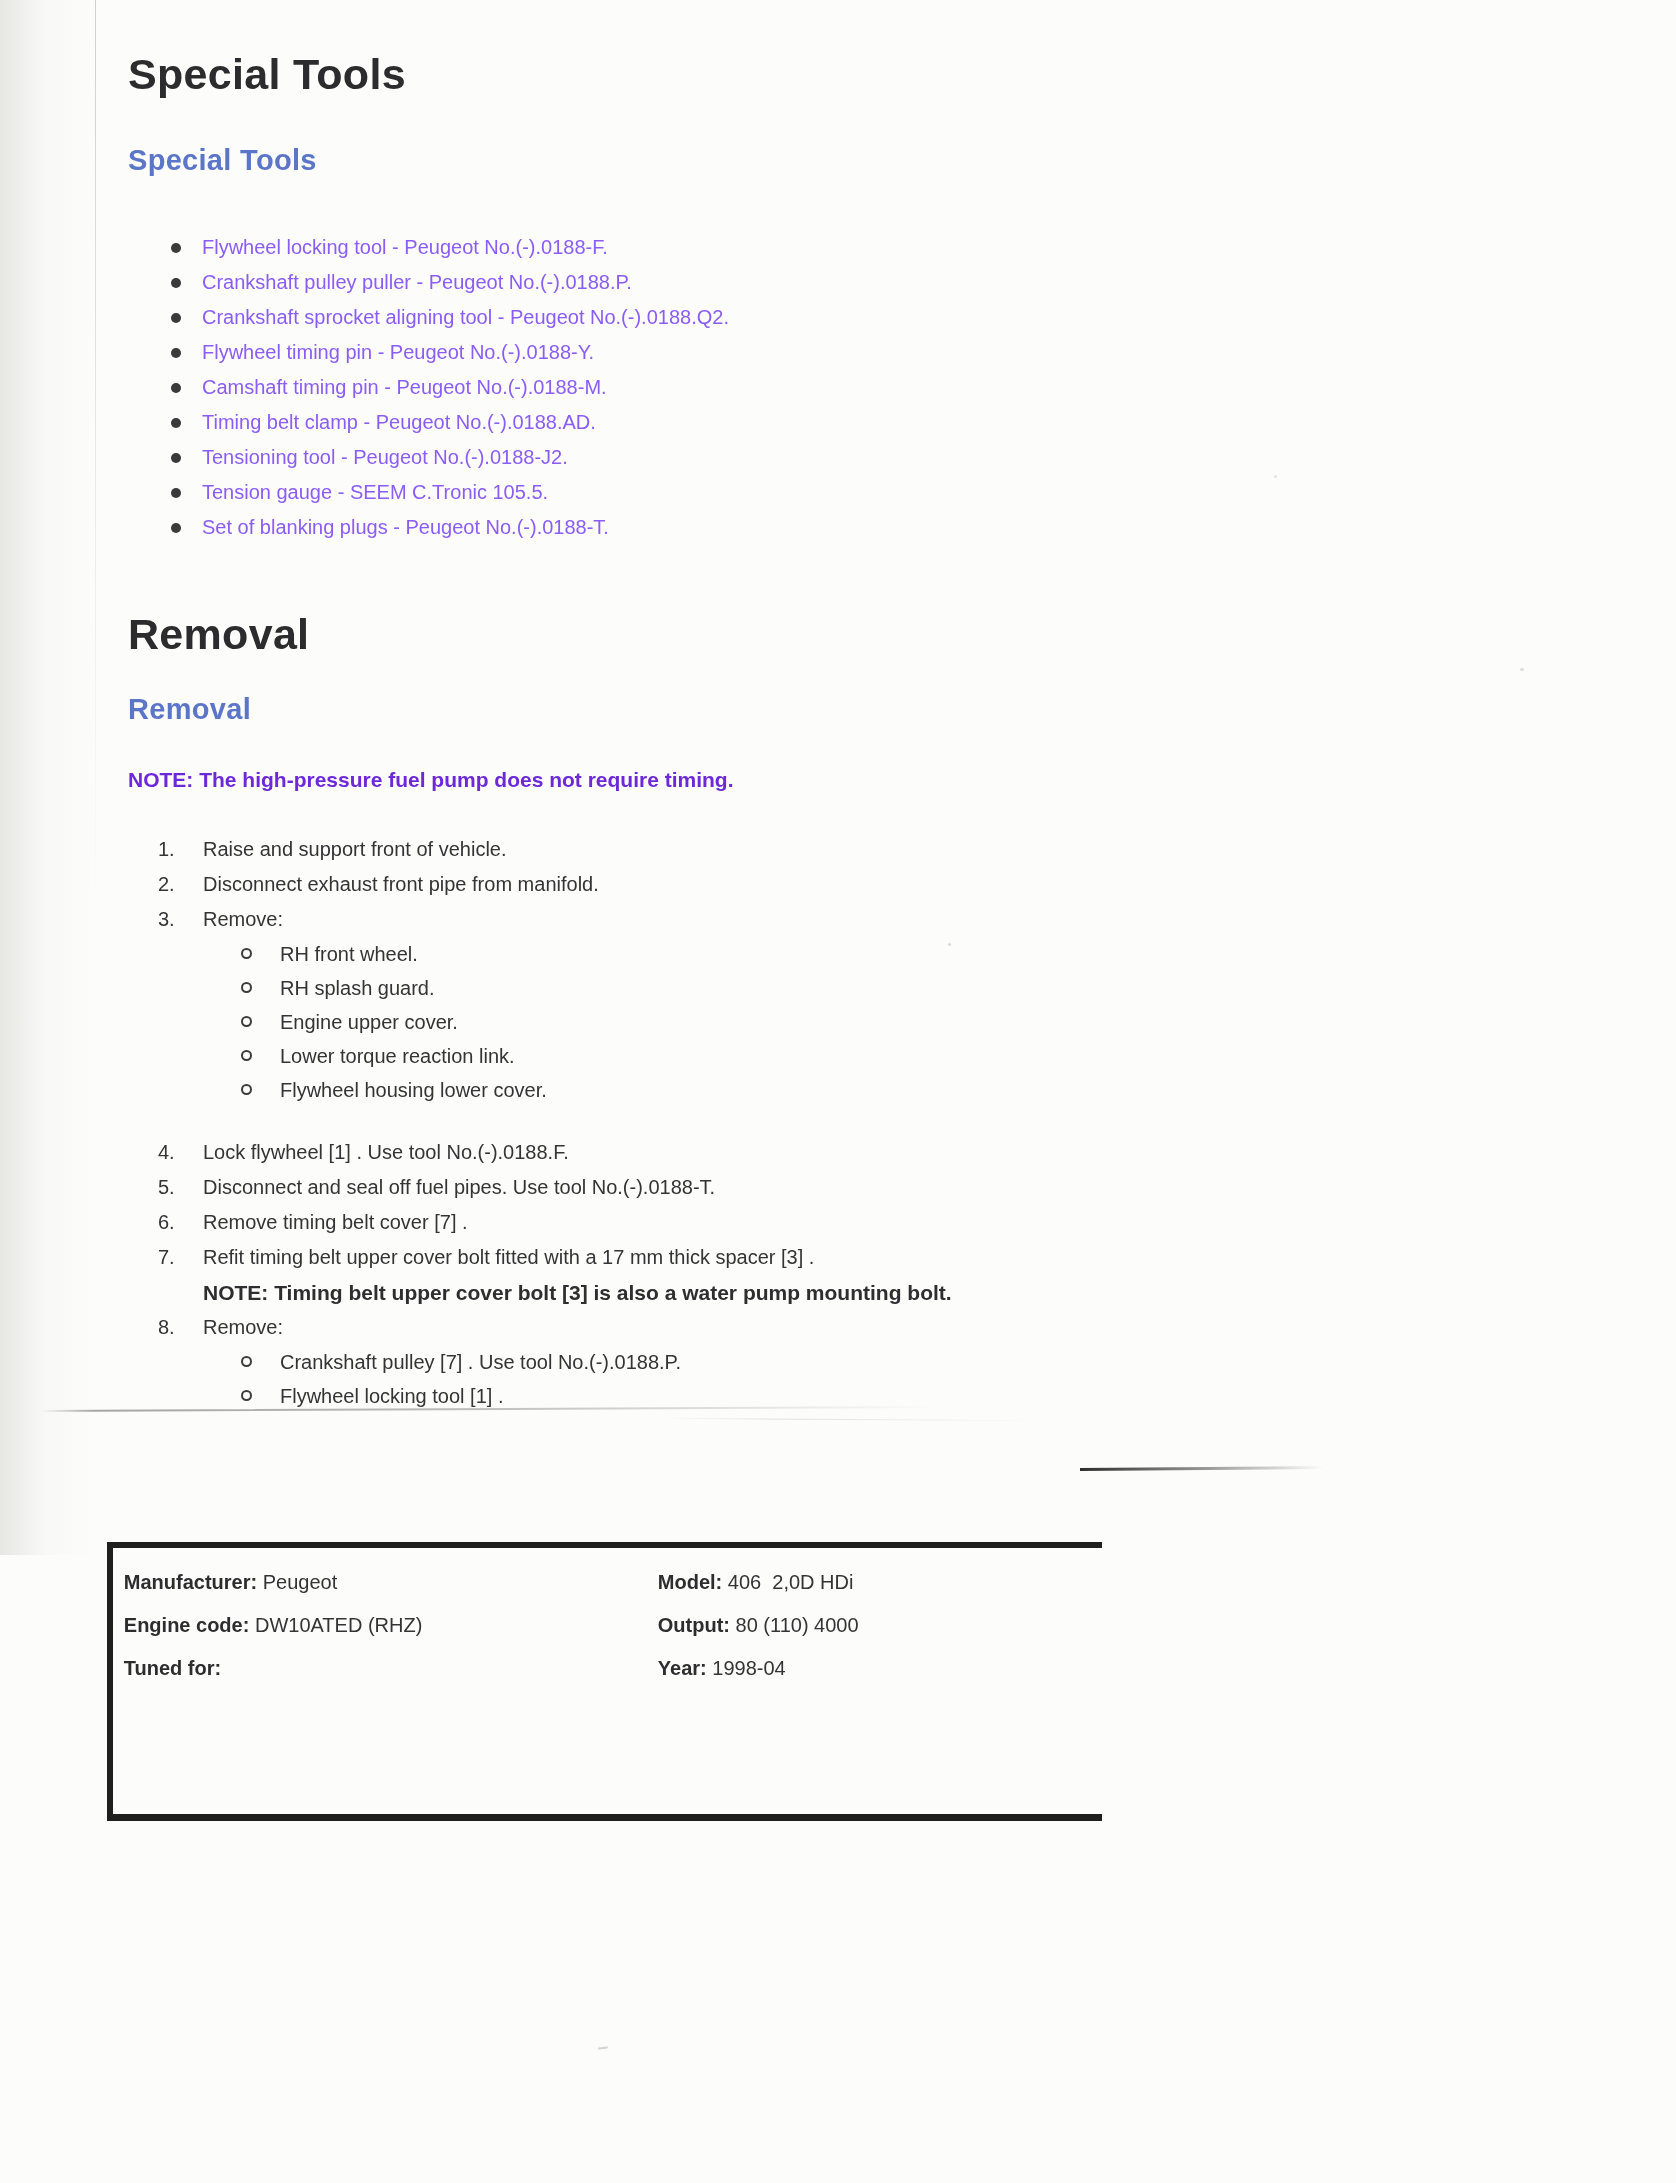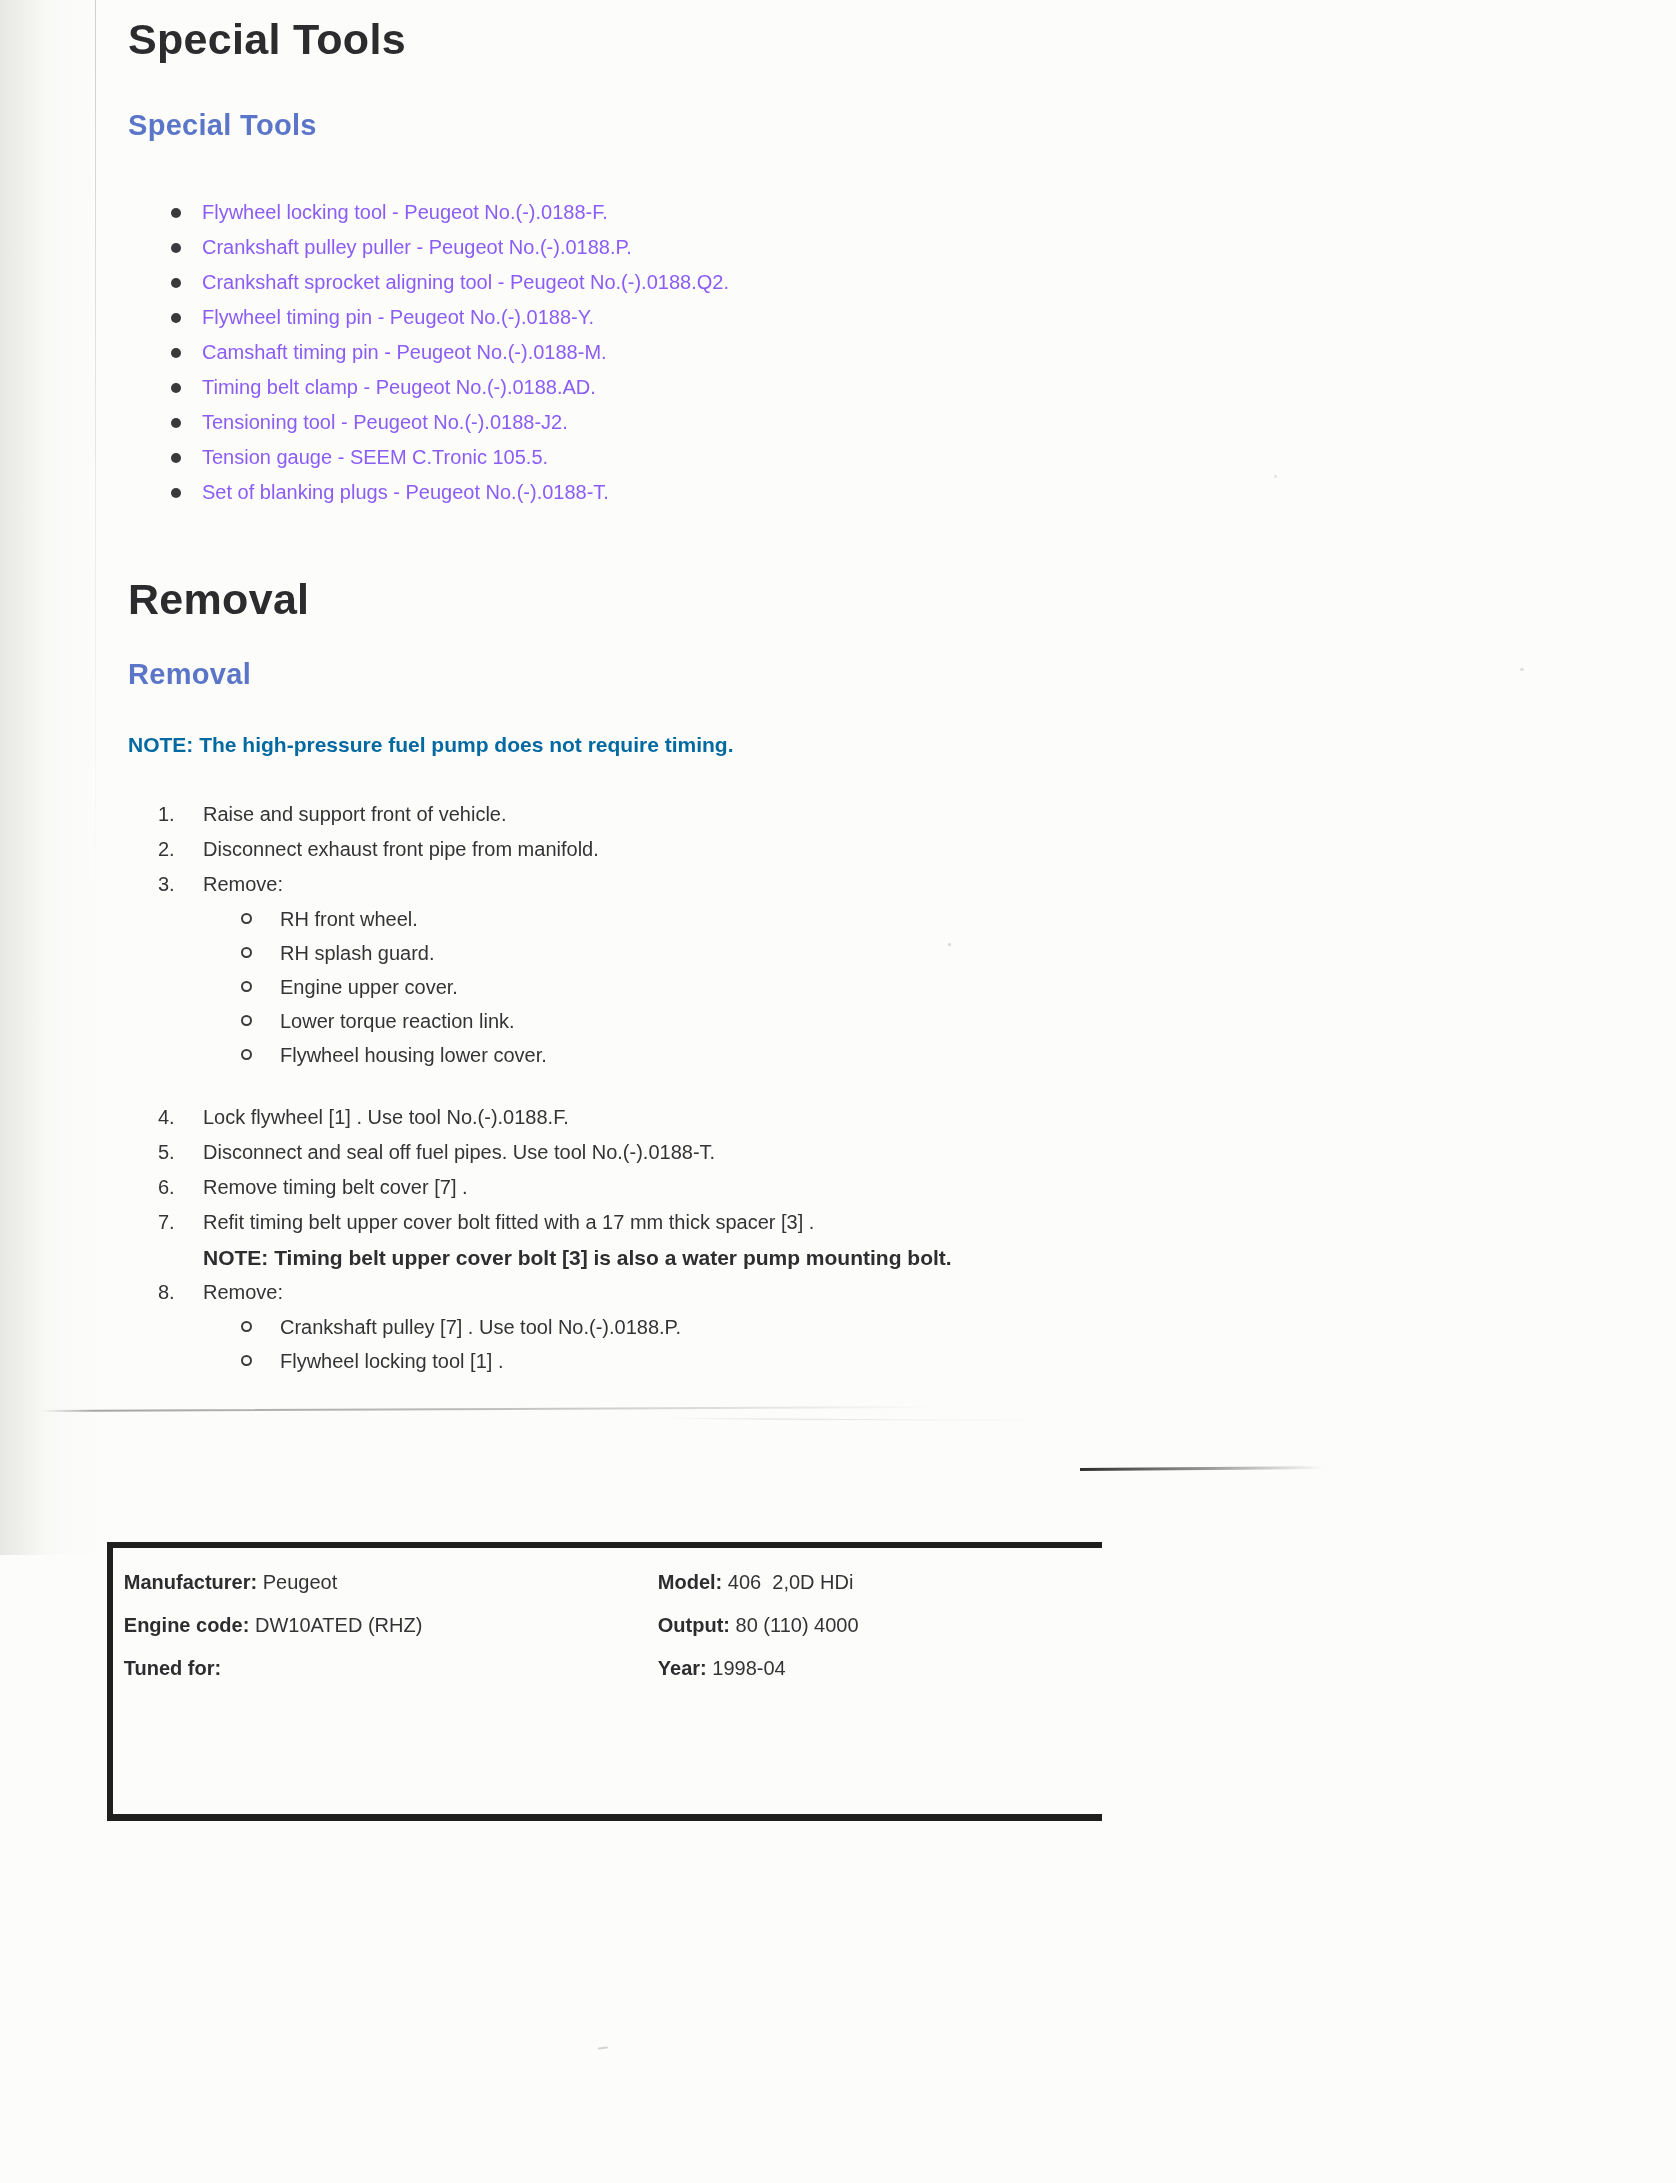--- a/index.html
+++ b/index.html
@@ -75,23 +75,23 @@
   .speck { position: absolute; border-radius: 50%; pointer-events: none; }
   .speck-1 { left: 948px; top: 943px; width: 3.4px; height: 3.4px; background: rgba(130,130,126,0.30); }
   .speck-2 { left: 1520px; top: 668px;  width: 4px; height: 2.7px; background: rgba(140,140,136,0.25); }
   .speck-3 { left: 1274px; top: 475px;  width: 2.7px; height: 2.7px; background: rgba(150,150,146,0.22); }
   .speck-4 { left: 598px;  top: 2047px; width: 9.5px; height: 2px; border-radius: 1.4px;
              background: rgba(120,120,116,0.30); transform: rotate(-8deg); }
 
   
   .content {
     position: absolute;
-    left: 0; top: 0;
+    left: 0; top: 16px;
     width: 1420px;
-    padding: 18px 0 0 128px;
+    padding: 37px 0 0 128px;
     box-sizing: border-box;
   }
   .h1 {
     margin: 0;
     font-size: 43px;
     line-height: 43px;
     font-weight: bold;
     color: #2c2c2e;
     letter-spacing: 0.3px;
   }
@@ -124,21 +124,21 @@
     width: 10px; height: 10px;
     border-radius: 50%;
     background: #3a3a3c;
   }
 
   .main-note {
     margin: 42px 0 0 0;
     font-size: 21px;
     line-height: 27px;
     font-weight: bold;
-    color: #0369a1;
+    color: #6d28d9;
   }
 
   .steps {
     margin-top: 39px;
     font-size: 20px;
     color: #343436;
   }
   .step { line-height: 35px; padding-left: 30px; }
   .step .num { display: inline-block; width: 45px; }
   .gap-top { margin-top: 28px; }

